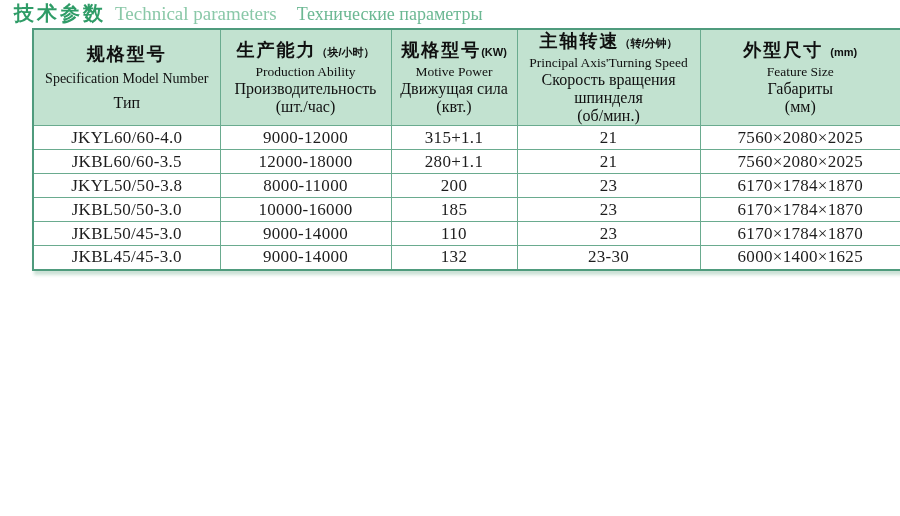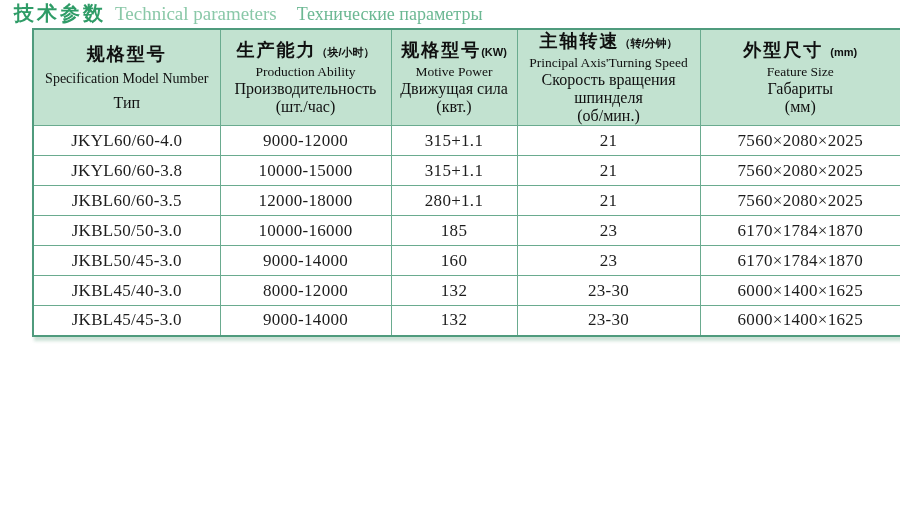--- a/index.html
+++ b/index.html
@@ -90,21 +90,21 @@
     line-height: 18px;
     font-weight: normal;
     padding: 0 4px;
   }
   
   th.c1 .hz { margin-bottom: 5px; }
   th.c1 .he { margin-bottom: 7px; font-size: 14px; }
   th.c1 .hr { font-size: 16px; }
   
   tbody td {
-    height: 30px;
+    height: 24px;
     text-align: center;
     vertical-align: middle;
     font-family: "Liberation Serif", "DejaVu Serif", serif;
     font-size: 17px;
     color: #1d1d1d;
     background: #ffffff;
     letter-spacing: 0.3px;
     white-space: nowrap;
   }
 </style>
@@ -158,53 +158,46 @@
   </thead>
   <tbody id="table-body">
       <tr>
     <td>JKYL60/60-4.0</td>
     <td>9000-12000</td>
     <td>315+1.1</td>
     <td>21</td>
     <td>7560×2080×2025</td>
   </tr>
       <tr>
-    <td>JKYL60/60-3.8</td>
-    <td>10000-15000</td>
-    <td>315+1.1</td>
-    <td>21</td>
-    <td>7560×2080×2025</td>
-  </tr>
-      <tr>
     <td>JKBL60/60-3.5</td>
     <td>12000-18000</td>
     <td>280+1.1</td>
     <td>21</td>
     <td>7560×2080×2025</td>
   </tr>
       <tr>
+    <td>JKYL50/50-3.8</td>
+    <td>8000-11000</td>
+    <td>200</td>
+    <td>23</td>
+    <td>6170×1784×1870</td>
+  </tr>
+      <tr>
     <td>JKBL50/50-3.0</td>
     <td>10000-16000</td>
     <td>185</td>
     <td>23</td>
     <td>6170×1784×1870</td>
   </tr>
       <tr>
     <td>JKBL50/45-3.0</td>
     <td>9000-14000</td>
-    <td>160</td>
+    <td>110</td>
     <td>23</td>
     <td>6170×1784×1870</td>
-  </tr>
-      <tr>
-    <td>JKBL45/40-3.0</td>
-    <td>8000-12000</td>
-    <td>132</td>
-    <td>23-30</td>
-    <td>6000×1400×1625</td>
   </tr>
       <tr>
     <td>JKBL45/45-3.0</td>
     <td>9000-14000</td>
     <td>132</td>
     <td>23-30</td>
     <td>6000×1400×1625</td>
   </tr>
     </tbody>
 </table>

